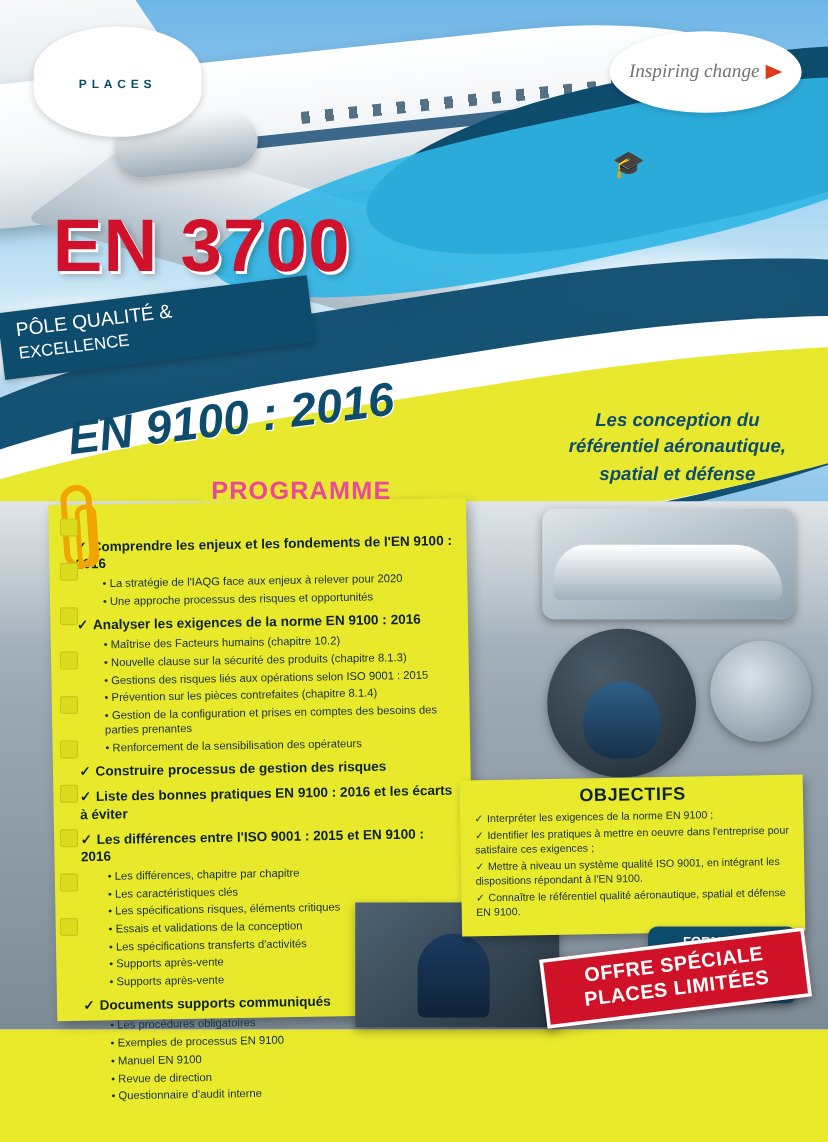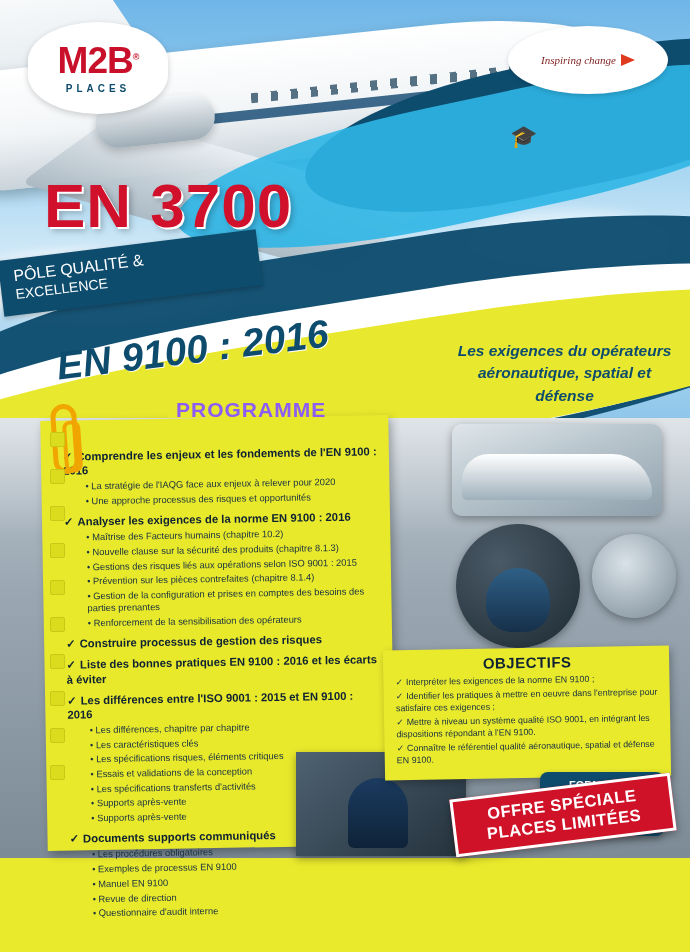--- a/index.html
+++ b/index.html
@@ -113,21 +113,21 @@
   .logo-sub { font-size: 10px; letter-spacing: 4px; color:#0e4c6e; font-weight:bold; margin-top:4px;}
   .logo-r { font-size: 9px; color:#c9102a; vertical-align: super;}
 
   
   .bubble {
     position:absolute; right: 22px; top: 26px; width: 160px; height: 68px;
     background:#ffffff; border-radius: 50%;
     display:flex; align-items:center; justify-content:center;
     box-shadow: 0 2px 5px rgba(0,0,0,.15);
   }
-  .bubble span { font-family:"Liberation Serif", serif; font-style: italic; font-size: 11px; color:#7f1d1d;}
+  .bubble span { font-family:"Liberation Serif", serif; font-style: italic; font-size: 16px; color:#737373;}
   .arrow-red {
     display:inline-block; margin-left:5px; width:0; height:0;
     border-left: 14px solid #e03a1e; border-top: 6px solid transparent; border-bottom: 6px solid transparent;
   }
 
   
   .form-cert {
     position:absolute; right: 18px; top: 118px; text-align:left; color:#ffffff;
     font-weight:bold; font-size: 20px; letter-spacing: .5px; line-height: 1.25;
     text-shadow: 0 1px 2px rgba(0,0,0,.35);
@@ -176,21 +176,21 @@
     background: linear-gradient(180deg,#b9c4cc 0%, #9aa7b2 40%, #7d8b96 100%);
   }
   .hangar-sheen {
     position:absolute; left:0; top: 418px; width:690px; height: 120px;
     background: linear-gradient(180deg, rgba(255,255,255,.55), rgba(255,255,255,0));
   }
 
   
   .programme {
     position:absolute; left: 176px; top: 398px;
-    font-size: 21px; font-weight:bold; color:#8b5cf6; letter-spacing:1px;
+    font-size: 21px; font-weight:bold; color:#ec4899; letter-spacing:1px;
     z-index: 6;
   }
   .programme-hl {
     position:absolute; left: 168px; top: 404px; width: 130px; height: 14px;
     background:#e8e82e; z-index:5;
   }
 
   
   .prog-panel {
     position:absolute; left: 44px; top: 418px; width: 348px; height: 430px;
@@ -315,23 +315,20 @@
     <div class="engine"></div>
   </div>
 
   <div class="swoosh-navy-top"></div>
   <div class="swoosh-cyan"></div>
   <div class="swoosh-blue"></div>
   <div class="swoosh-white"></div>
   <div class="swoosh-yellow"></div>
 
   <div class="logo-badge">
-    <div class="logo-m2b">
-      <span>M2B</span><span class="logo-r">®</span>
-    </div>
     <div class="logo-sub">PLACES</div>
   </div>
 
   <div class="bubble">
     <span>Inspiring change</span>
     <i class="arrow-red"></i>
   </div>
 
   <div class="cap-icon">🎓</div>
   <div class="form-cert">
@@ -339,21 +336,21 @@
 
   <div class="big-title">EN 3700</div>
 
   <div class="pole">
     <div>PÔLE QUALITÉ &amp;</div>
     <div class="thin">EXCELLENCE</div>
   </div>
 
   <div class="headline2">EN 9100 : 2016</div>
 
-  <div class="req-text">Les exigences du opérateurs aéronautique, spatial et défense</div>
+  <div class="req-text">Les conception du référentiel aéronautique, spatial et défense</div>
 
   <div class="body-bg"></div>
   <div class="photo-strip"></div>
   <div class="hangar-sheen"></div>
 
   <div class="photo photo1"></div>
   <div class="photo photo2"></div>
   <div class="photo photo3"></div>
 
   <div class="programme-hl"></div>

